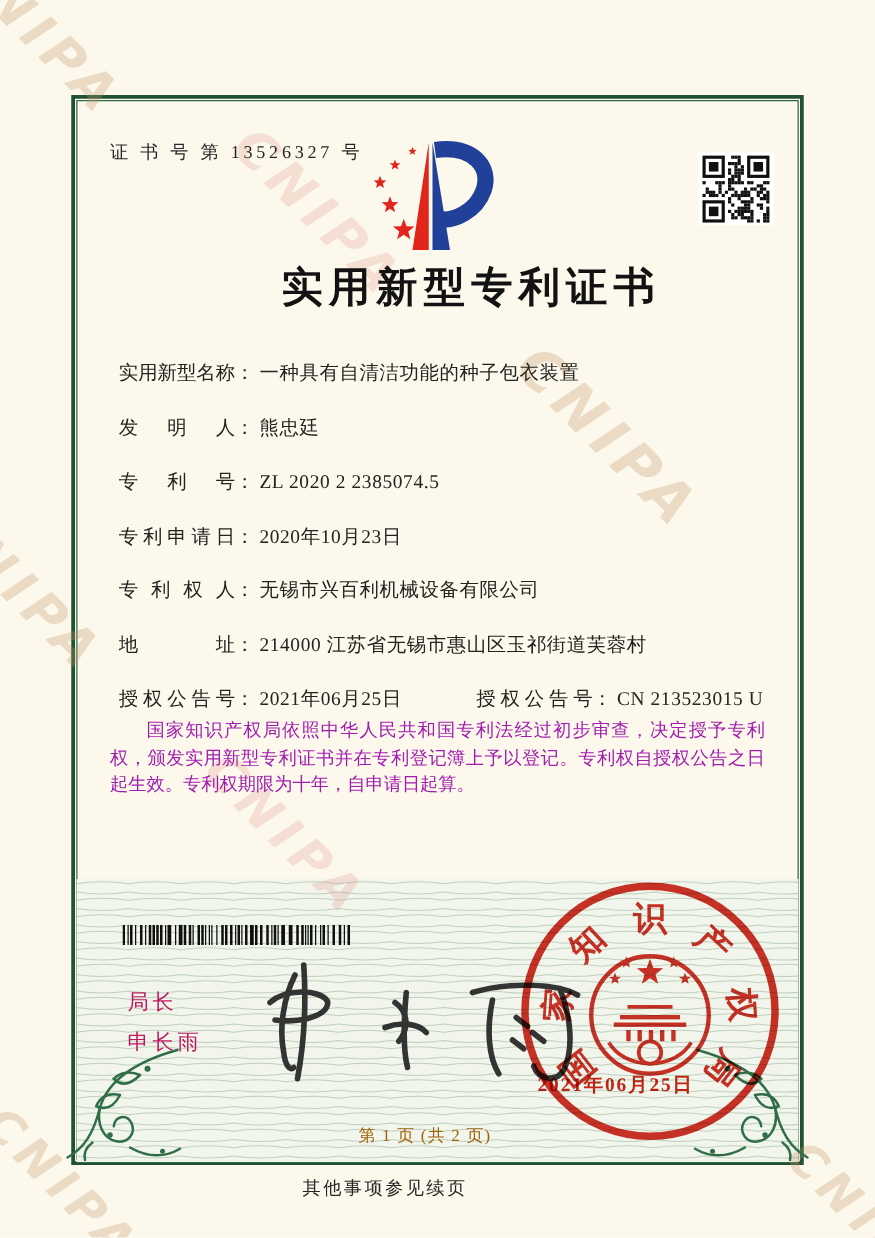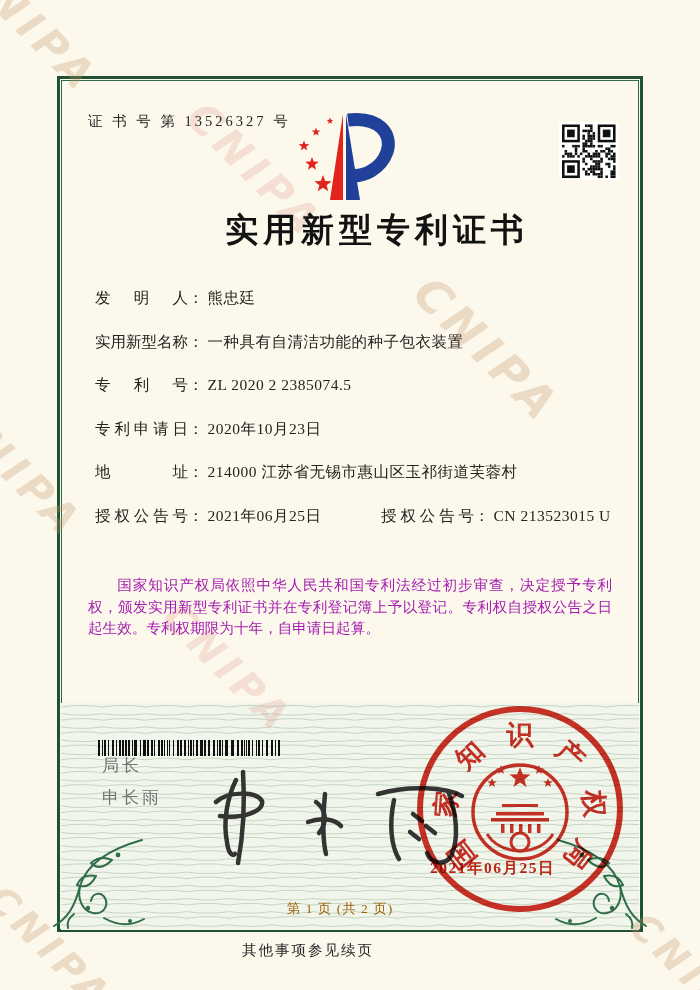--- a/index.html
+++ b/index.html
@@ -29,21 +29,21 @@
   .fcolon{display:inline-block;margin-right:4px;}
   .fvalue{letter-spacing:0.5px;}
   .gpair2{position:absolute;left:242px;top:0;margin-left:44px;}
   
   .paras{position:absolute;left:88px;top:575px;width:524px;z-index:3;font-size:14.6px;
          line-height:21.6px;text-align:justify;color:#a21caf;}
   .paras p{margin:0;text-indent:2em;}
   
   .barcode{position:absolute;left:98px;top:740px;z-index:3;}
   
-  .signer{position:absolute;left:102px;top:754px;z-index:3;font-size:17px;letter-spacing:3px;color:#737373;}
+  .signer{position:absolute;left:102px;top:790px;z-index:3;font-size:17px;letter-spacing:3px;color:#be185d;}
   .signer div{margin-bottom:9px;}
   .sig{position:absolute;left:198px;top:766px;z-index:3;}
   
   .seal{position:absolute;left:413px;top:702px;z-index:4;mix-blend-mode:multiply;opacity:.95;}
   .sealdate{position:absolute;left:430px;top:858px;width:184px;z-index:5;color:#cb2715;
             font-size:15.5px;font-weight:600;letter-spacing:1.5px;mix-blend-mode:multiply;}
   
   .orn{position:absolute;z-index:3;}
   
   .pageinfo{position:absolute;left:57px;top:900px;width:566px;text-align:center;font-size:13.5px;
@@ -287,30 +287,33 @@
       <rect x="3" y="38.199999999999996" width="17.849999999999998" height="17.849999999999998" fill="#101010"></rect>
       <rect x="5.55" y="40.75" width="12.75" height="12.75" fill="#fff"></rect>
       <rect x="8.1" y="43.3" width="7.6499999999999995" height="7.6499999999999995" fill="#101010"></rect>
     </svg>
 </div>
 
 <div class="title">实用新型专利证书</div>
 
 <div class="fields">
   <div class="frow">
+    <span class="flabel">实用新型名称</span><span class="fcolon">：</span><span class="fvalue">一种具有自清洁功能的种子包衣装置</span>
+  </div>
+  <div class="frow">
     <span class="flabel">发明人</span><span class="fcolon">：</span><span class="fvalue">熊忠廷</span>
   </div>
   <div class="frow">
-    <span class="flabel">实用新型名称</span><span class="fcolon">：</span><span class="fvalue">一种具有自清洁功能的种子包衣装置</span>
-  </div>
-  <div class="frow">
     <span class="flabel">专利号</span><span class="fcolon">：</span><span class="fvalue">ZL 2020 2 2385074.5</span>
   </div>
   <div class="frow">
     <span class="flabel">专利申请日</span><span class="fcolon">：</span><span class="fvalue">2020年10月23日</span>
+  </div>
+  <div class="frow">
+    <span class="flabel">专利权人</span><span class="fcolon">：</span><span class="fvalue">无锡市兴百利机械设备有限公司</span>
   </div>
   <div class="frow">
     <span class="flabel">地址</span><span class="fcolon">：</span><span class="fvalue">214000 江苏省无锡市惠山区玉祁街道芙蓉村</span>
   </div>
   <div class="frow">
     <span class="flabel">授权公告号</span><span class="fcolon">：</span><span class="fvalue">2021年06月25日</span>
     <span class="gpair2">
       <span class="flabel">授权公告号</span><span class="fcolon">：</span><span class="fvalue">CN 213523015 U</span>
     </span>
   </div>

